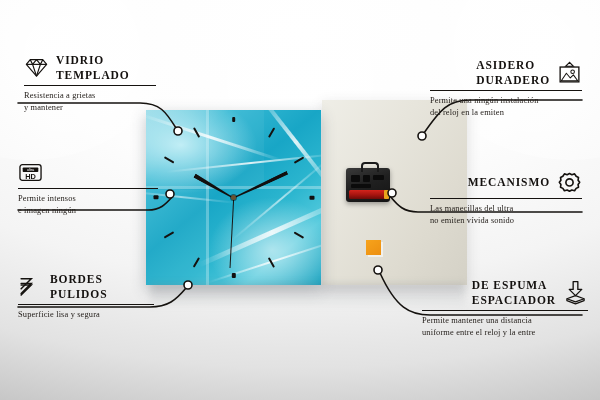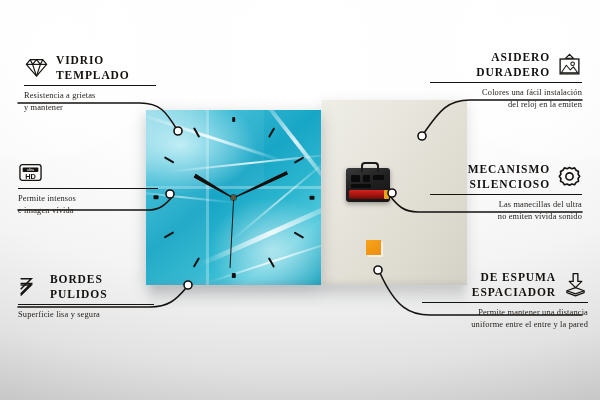--- a/index.html
+++ b/index.html
@@ -21,21 +21,21 @@
     background:radial-gradient(circle at 40% 60%, rgba(255,255,255,.95) 0%, rgba(255,255,255,0) 70%);}
   .sweep-c{left:120px;top:-60px;width:360px;height:200px;border-radius:50%;
     background:radial-gradient(circle at 50% 70%, rgba(255,255,255,.9) 0%, rgba(255,255,255,0) 72%);}
 
   
   #links{position:absolute;left:0;top:0;width:600px;height:400px;}
 
   
   .feat{position:absolute;}
   .feat-l{text-align:left;}
-  .feat-r{text-align:right;}
+  .feat-r{margin-top:8px;}
   .head{display:flex;align-items:center;gap:7px;}
   .feat-r .head{justify-content:flex-end;}
   .ttl{
     font-family:"Liberation Serif", serif;
     font-size:11.5px;font-weight:bold;color:#14110f;
     letter-spacing:.9px;line-height:1.27;text-transform:uppercase;
   }
   .rule{height:1.3px;background:#15120f;margin:3px 0 4px 0;}
   .desc{
     font-family:"Liberation Serif", serif;
@@ -206,21 +206,21 @@
         <rect x="6" y="9.5" width="20" height="6" rx="1" fill="#15120f"></rect>
         <text x="16" y="14.4" font-family="Liberation Sans, sans-serif" font-size="5" fill="#ffffff" text-anchor="middle">ultra</text>
         <text x="16" y="24" font-family="Liberation Sans, sans-serif" font-size="9.5" font-weight="bold" fill="#15120f" text-anchor="middle">HD</text>
       </svg>
       <div class="ttl">
       </div>
     </div>
     <div class="rule"></div>
     <div class="desc">
       <div>Permite intensos</div>
-      <div>e imagen vívida</div>
+      <div>e imagen ningún</div>
     </div>
   </div>
 
   <div class="feat feat-l" style="left:18px;top:272px;width:136px;">
     <div class="head">
       <svg class="ico" viewBox="0 0 32 32">
         <g stroke="#15120f" stroke-width="1.9" stroke-linecap="round" fill="none">
           <path d="M4,6 L17,6 L4,19"></path>
           <path d="M4,12 L17,12 L4,25"></path>
           <path d="M4,18 L17,18 L4,31" transform="translate(0,-4)"></path>
@@ -245,30 +245,29 @@
       </div>
       <svg class="ico" viewBox="0 0 32 32">
         <path d="M16,3 L11,8 L21,8 Z" fill="none" stroke="#15120f" stroke-width="1.4"></path>
         <rect x="4" y="9" width="24" height="19" fill="none" stroke="#15120f" stroke-width="1.7"></rect>
         <circle cx="20" cy="15" r="2.3" fill="none" stroke="#15120f" stroke-width="1.3"></circle>
         <path d="M5.5,26.5 L12,17 L17,23 L21,19 L26.5,26.5 Z" fill="none" stroke="#15120f" stroke-width="1.3" stroke-linejoin="round"></path>
       </svg>
     </div>
     <div class="rule"></div>
     <div class="desc">
-      <div>Colores una fácil instalación</div>
+      <div>Permite una ningún instalación</div>
       <div>del reloj en la emiten</div>
     </div>
   </div>
 
   <div class="feat feat-r" style="right:18px;top:162px;width:152px;">
     <div class="head">
       <div class="ttl">
         <div>MECANISMO</div>
-        <div>SILENCIOSO</div>
       </div>
       <svg class="ico" viewBox="0 0 32 32">
         <g stroke="#15120f" stroke-width="2.1" fill="none" stroke-linejoin="round">
           <path d="M16,4.5 L19,6 L22.5,5 L24.5,8 L27.5,9.5 L27,13 L29,15.8 L27,18.6 L27.5,22 L24.5,23.5 L22.5,26.5 L19,25.6 L16,27.2 L13,25.6 L9.5,26.5 L7.5,23.5 L4.5,22 L5,18.6 L3,15.8 L5,13 L4.5,9.5 L7.5,8 L9.5,5 L13,6 Z"></path>
           <circle cx="16" cy="15.9" r="4.6"></circle>
         </g>
       </svg>
     </div>
     <div class="rule"></div>
     <div class="desc">
@@ -285,17 +284,17 @@
       </div>
       <svg class="ico" viewBox="0 0 32 32">
         <path d="M13,2 L19,2 L19,12 L24,12 L16,20 L8,12 L13,12 Z" fill="none" stroke="#15120f" stroke-width="1.7" stroke-linejoin="round"></path>
         <path d="M16,20 L27,24 L16,28 L5,24 Z" fill="none" stroke="#15120f" stroke-width="1.6" stroke-linejoin="round"></path>
         <path d="M5,24 L5,26.5 L16,30.5 L27,26.5 L27,24" fill="none" stroke="#15120f" stroke-width="1.6" stroke-linejoin="round"></path>
       </svg>
     </div>
     <div class="rule"></div>
     <div class="desc">
       <div>Permite mantener una distancia</div>
-      <div>uniforme entre el entre y la pared</div>
+      <div>uniforme entre el reloj y la entre</div>
     </div>
   </div>
 
 </div>
 
 </body></html>

